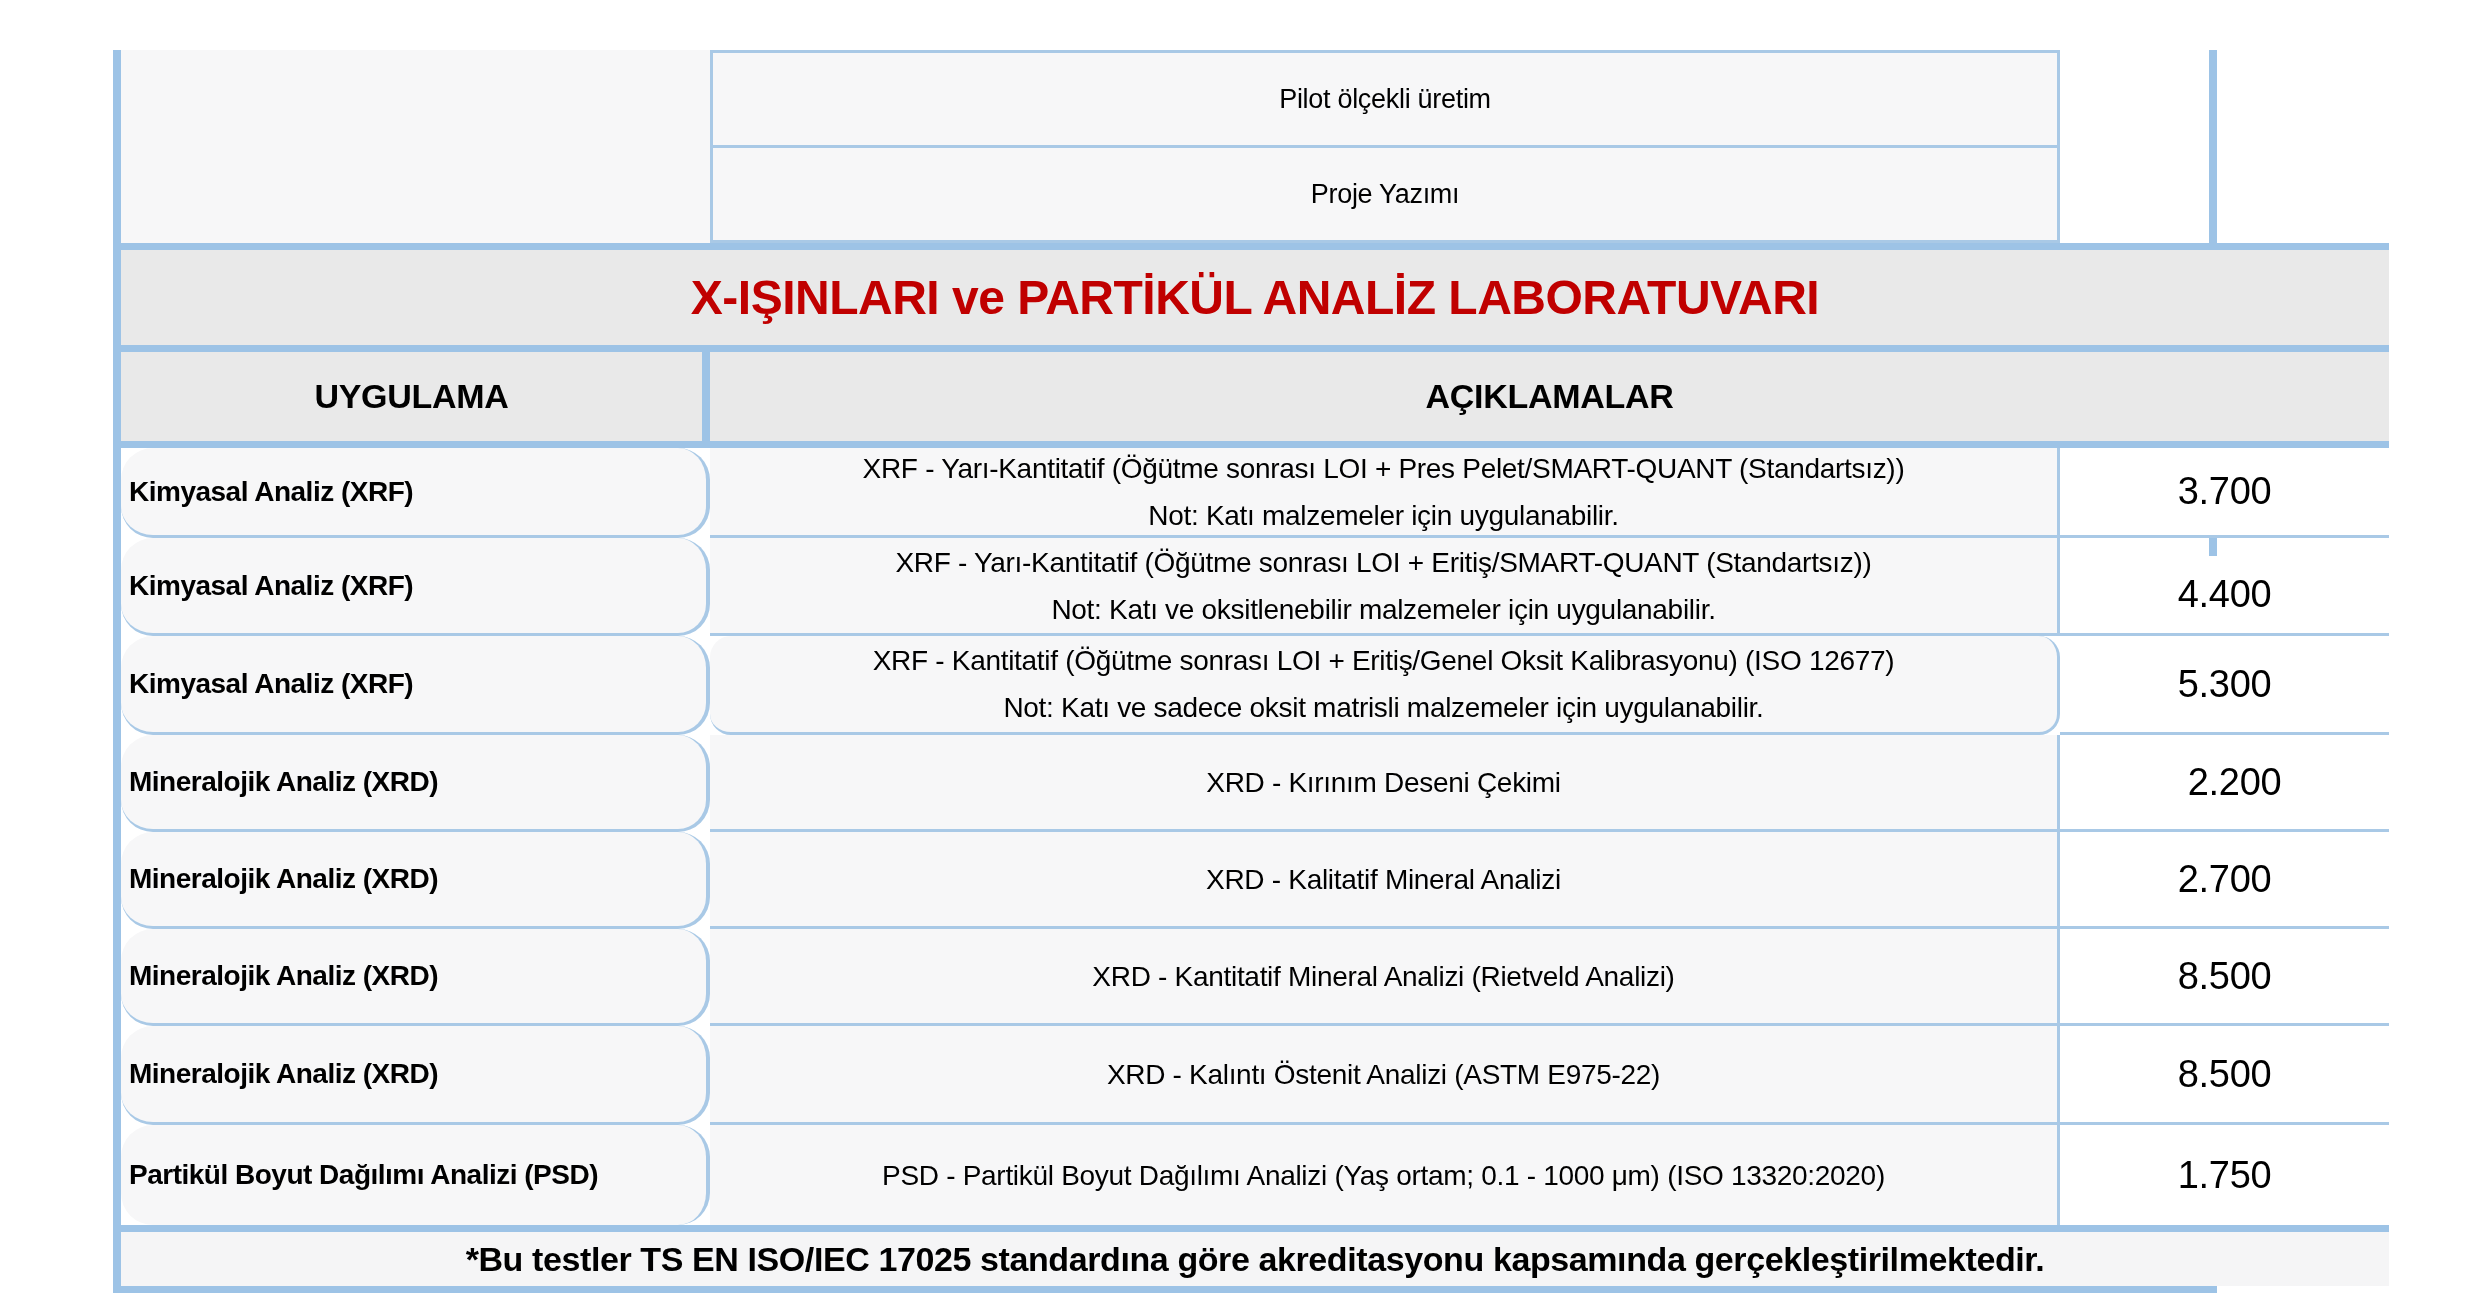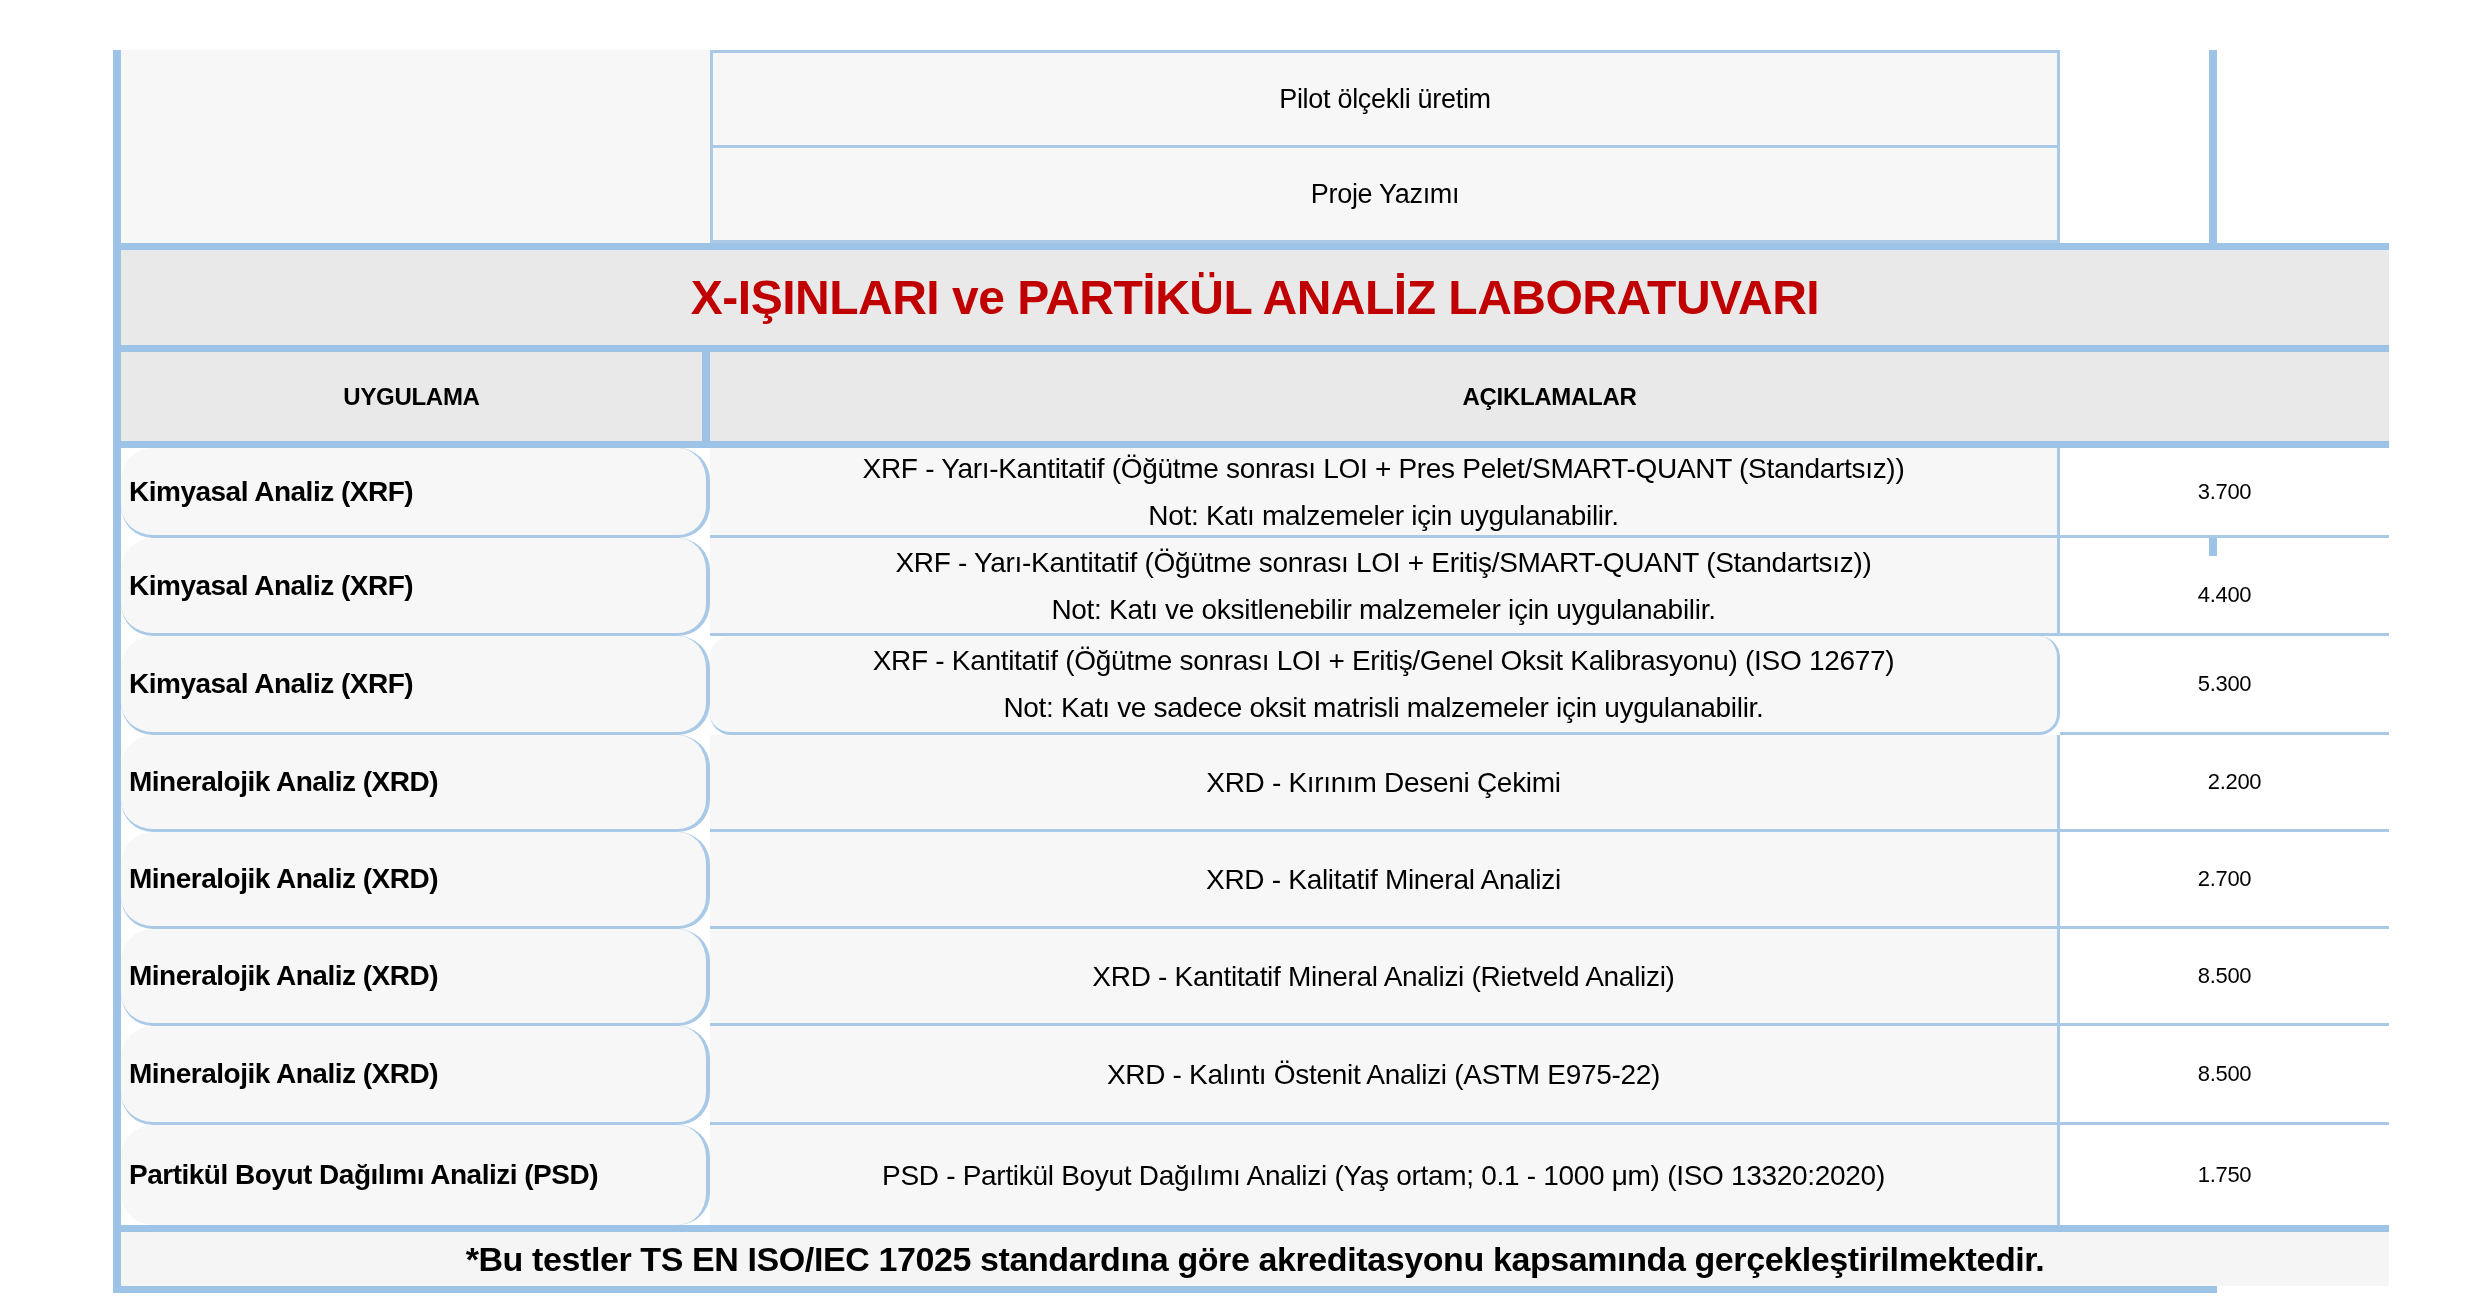--- a/index.html
+++ b/index.html
@@ -36,36 +36,36 @@
   .rule-d{grid-row:16;}
   .topleft{grid-column:1;grid-row:1/3;background:var(--cell-bg);}
   .topmid{grid-column:2;background:var(--cell-bg);font-size:27px;text-align:center;}
   .topmid.r1{grid-row:1;border:3px solid var(--thin);}
   .topmid.r2{grid-row:2;border:3px solid var(--thin);border-top:none;}
   .title{
     grid-column:1/-1;grid-row:4;background:var(--head-bg);
     color:var(--red);font-weight:bold;font-size:48px;letter-spacing:-0.5px;
     text-align:center;
   }
-  .head{background:var(--head-bg);font-weight:bold;font-size:24px;grid-row:6;text-align:center;}
+  .head{background:var(--head-bg);font-weight:bold;font-size:34px;grid-row:6;text-align:center;}
   .head.happ{grid-column:1;border-right:8px solid var(--thick);}
   .head.hdesc{grid-column:2/-1;}
   .app{
     grid-column:1;background:var(--cell-bg);font-weight:bold;font-size:28px;
     justify-content:flex-start;padding-left:8px;letter-spacing:-0.5px;
     border-right:4px solid var(--thin);border-bottom:3px solid var(--thin);border-radius:32px;
   }
   .desc{
     grid-column:2;background:var(--cell-bg);font-size:28px;text-align:center;
     flex-direction:column;justify-content:center;
     border-right:3px solid var(--thin);border-bottom:3px solid var(--thin);
   }
   .desc .line{line-height:47px;}
   .price{
-    grid-column:3;background:var(--price-bg);font-size:22px;text-align:center;
+    grid-column:3;background:var(--price-bg);font-size:38px;text-align:center;
     border-bottom:3px solid var(--thin);
   }
   .cell.last{border-bottom:none;}
   .footer{
     grid-column:1/-1;grid-row:17;background:var(--footer-bg);
     font-weight:bold;font-size:34px;text-align:center;letter-spacing:-0.4px;justify-content:center;
   }
 </style>
 </head>
 <body>

